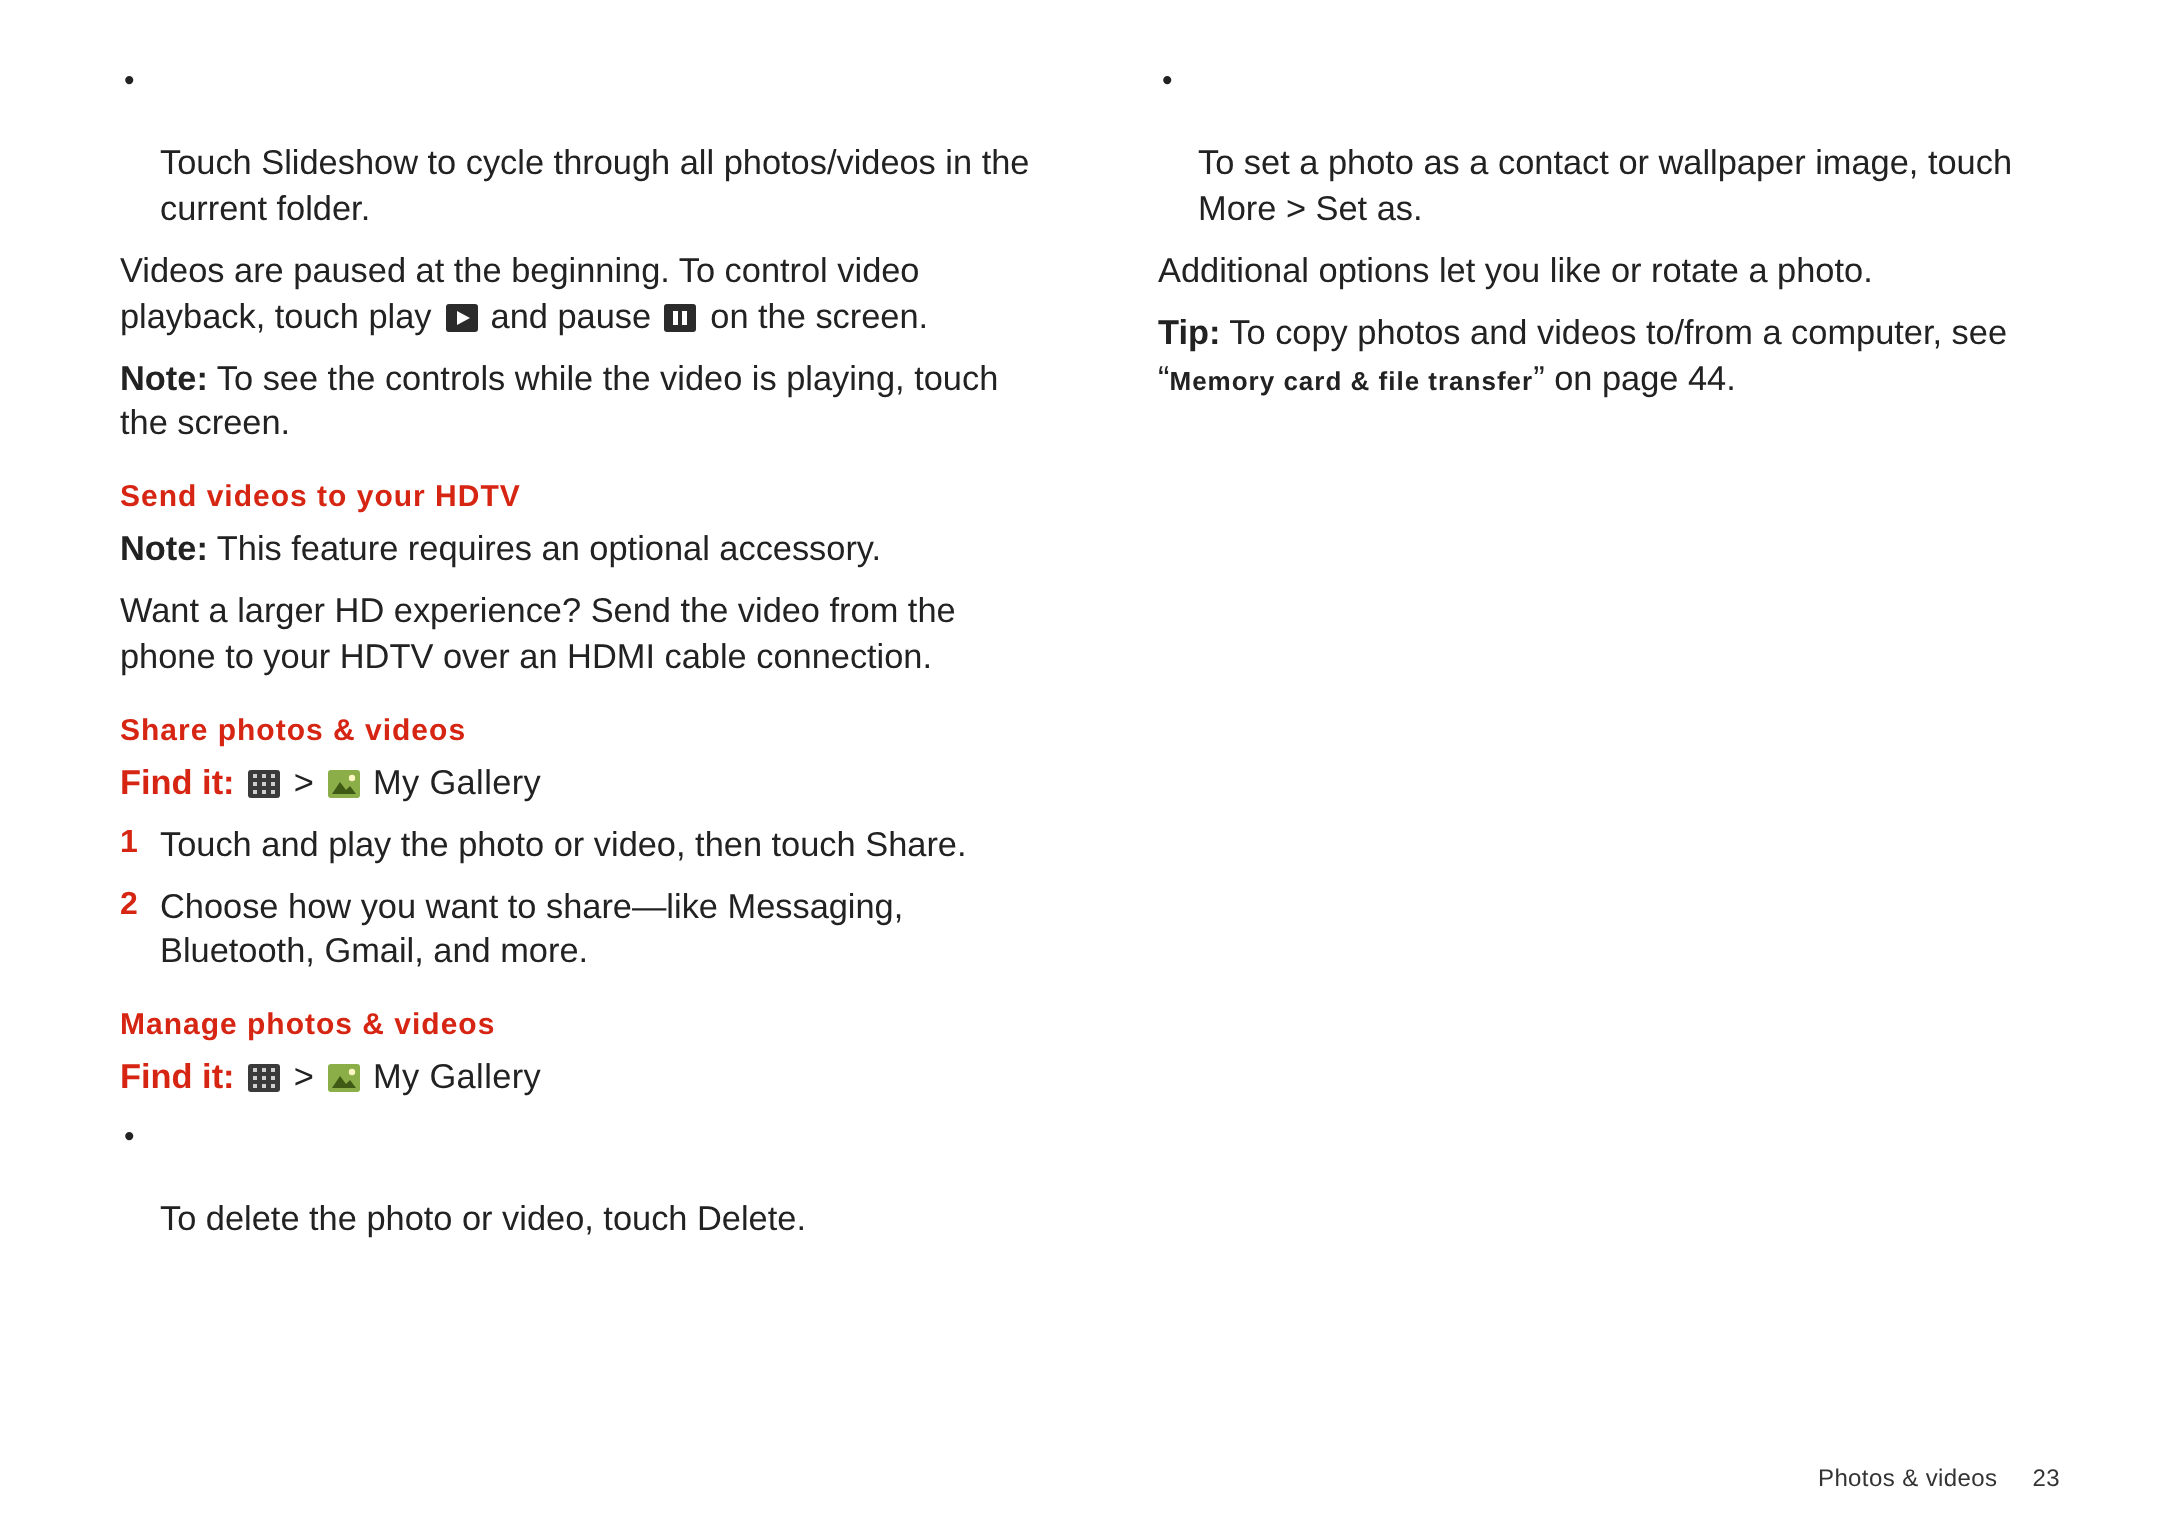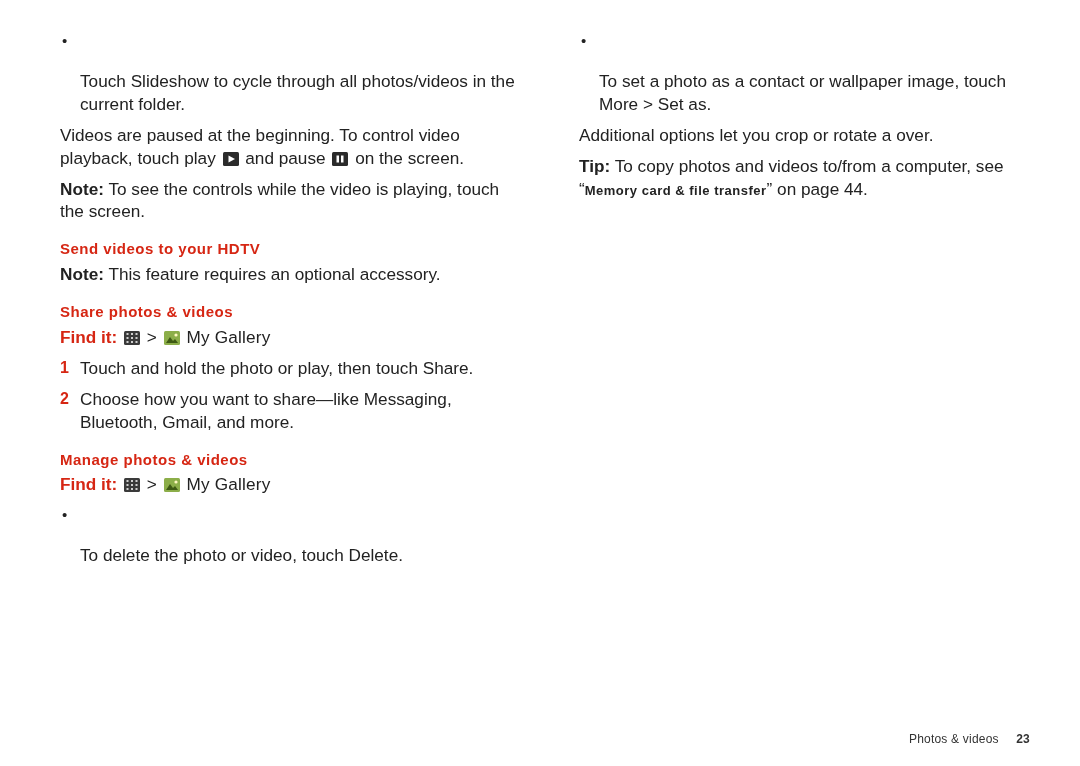--- a/index.html
+++ b/index.html
@@ -72,21 +72,21 @@
   }
   .footer {
     position: absolute;
     bottom: 20px;
     right: 50px;
     font-size: 12px;
     color: #333;
     letter-spacing: 0.2px;
   }
   .footer .pn {
-    font-weight: 700;
+    font-weight: 400;
     margin-left: 14px;
   }
   svg { display: inline-block; }
 </style>
 </head>
 <body>
 
 <div class="page">
 
   <div class="bullet">
@@ -114,20 +114,21 @@
   <p>
     <strong>Note:</strong><span> To see the controls while the video is playing, touch the screen.</span>
   </p>
 
   <div class="h2"><span>Send videos to your HDTV</span></div>
 
   <p>
     <strong>Note:</strong><span> This feature requires an optional accessory.</span>
   </p>
 
+  <p>Want a larger HD experience? Send the video from the phone to your HDTV over an HDMI cable connection.</p>
 
   <div class="h2"><span>Share photos &amp; videos</span></div>
 
   <p>
     <span class="findit">Find it:</span>
     <svg class="icon-sm" viewBox="0 0 16 14">
       <rect x="0" y="0" width="16" height="14" rx="1.5" fill="#3a3a3a"></rect>
       <g fill="#cfcfcf">
         <rect x="2.5" y="2" width="2" height="2"></rect>
           <rect x="7" y="2" width="2" height="2"></rect>
@@ -146,21 +147,21 @@
       <polygon points="2,12 6,6 9,10 11,8 14,12" fill="#3e5a14"></polygon>
       <circle cx="12" cy="4" r="1.6" fill="#fff8c0"></circle>
     </svg>
     <span class="gallery">My Gallery</span>
   </p>
 
 
   <div class="num">
     <div class="n">1</div>
     <div class="txt">
-      <span>Touch and hold the photo or play, then touch </span><span>Share</span><span>.</span>
+      <span>Touch and play the photo or video, then touch </span><span>Share</span><span>.</span>
     </div>
   </div>
 
   <div class="num">
     <div class="n">2</div>
     <div class="txt">
       <span>Choose how you want to share—like </span><span>Messaging</span>, <span>Bluetooth</span>, <span>Gmail</span><span>, and more.</span>
     </div>
   </div>
 
@@ -199,21 +200,21 @@
     </div>
   </div>
 
   <div class="bullet" style="break-before:column;">
     <div class="dot">•</div>
     <div class="txt">
       <span>To set a photo as a contact or wallpaper image, touch </span><span>More</span><span> &gt; </span><span>Set as</span><span>.</span>
     </div>
   </div>
 
-  <p>Additional options let you crop or rotate a over.</p>
+  <p>Additional options let you like or rotate a photo.</p>
 
   <p>
     <strong>Tip:</strong><span> To copy photos and videos to/from a computer, see “</span><span class="sc">Memory card &amp; file transfer</span><span>” on page 44.</span>
   </p>
 
 </div>
 
 <div class="footer">
   <span>Photos &amp; videos</span>
   <span class="pn">23</span>

